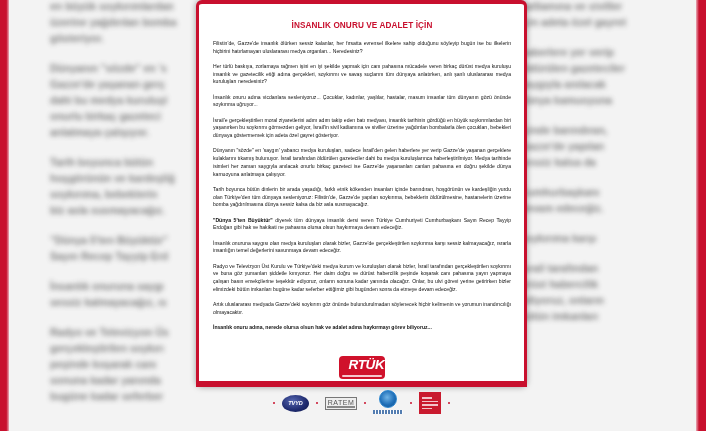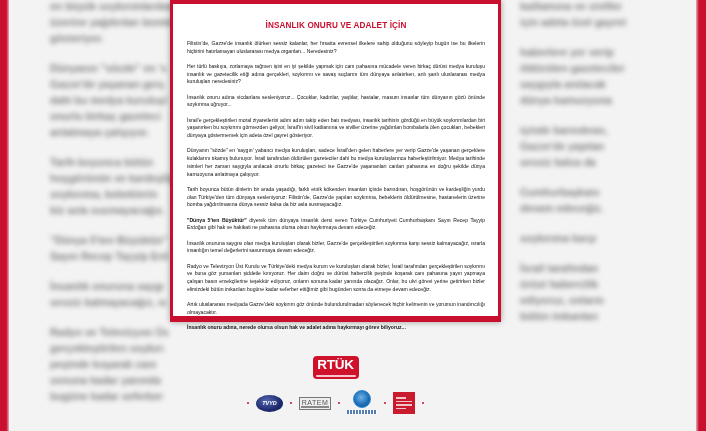--- a/index.html
+++ b/index.html
@@ -22,48 +22,49 @@
   .bg-text {
     position: absolute; color: #6a6a6a; font-size: 10.5px; line-height: 16px;
     filter: blur(2.6px); font-weight: bold; opacity: 0.85; overflow: hidden;
   }
   .bg-text.left { left: 50px; top: -2px; width: 140px; height: 433px; }
   .bg-text.right { left: 520px; top: -2px; width: 130px; height: 433px; }
   .bg-text p { margin-bottom: 14px; white-space: nowrap; }
 
   
   .card {
-    position: absolute; left: 170px; top: 0; width: 331px; height: 322px;
+    position: absolute; left: 196px; top: 0; width: 331px; height: 387px;
     background: #ffffff;
     border-left: 3px solid #c8102e;
     border-right: 3px solid #c8102e;
     border-top: 4px solid #c8102e;
     box-shadow: 0 0 6px rgba(0,0,0,0.35);
     padding: 0 13px 0 14px;
+    border-radius: 6px;
   }
   .card::after {
     content: ""; position: absolute; left: -3px; right: -3px; bottom: 0; height: 6px;
     background: #c8102e;
   }
   .title {
     text-align: center; color: #c8102e; font-weight: bold;
     font-size: 8.2px; letter-spacing: 0.1px; margin-top: 17px; margin-bottom: 10px;
   }
   .body-text p {
     font-size: 5.1px; line-height: 7.7px; color: #111; text-align: justify;
     margin-bottom: 7.6px;
   }
   .body-text p.bold-line { font-weight: bold; }
   .body-text b { font-weight: bold; }
 
   .rtuk-wrap { position: absolute; left: 0; right: 0; top: 352px; display: flex; justify-content: center; }
   .rtuk-logo {
     width: 46px; height: 23px; background: #d0112b; border-radius: 4px;
-    color: #fff; font-weight: bold; font-size: 13.5px; text-align: center;
-    line-height: 17px; position: relative; letter-spacing: -0.3px;
+    color: #fff; font-weight: bold; font-size: 13.5px; text-align: right;
+    line-height: 17px; position: relative; letter-spacing: -0.3px; font-style: italic;
   }
   .rtuk-logo .sub {
     position: absolute; left: 3px; right: 3px; bottom: 2px; height: 2px;
     background: #f5c6cd; border-radius: 1px;
   }
 
   .logos-row {
     position: absolute; left: 0; right: 0; top: 384px;
     display: flex; align-items: center; justify-content: center; gap: 7px;
   }

